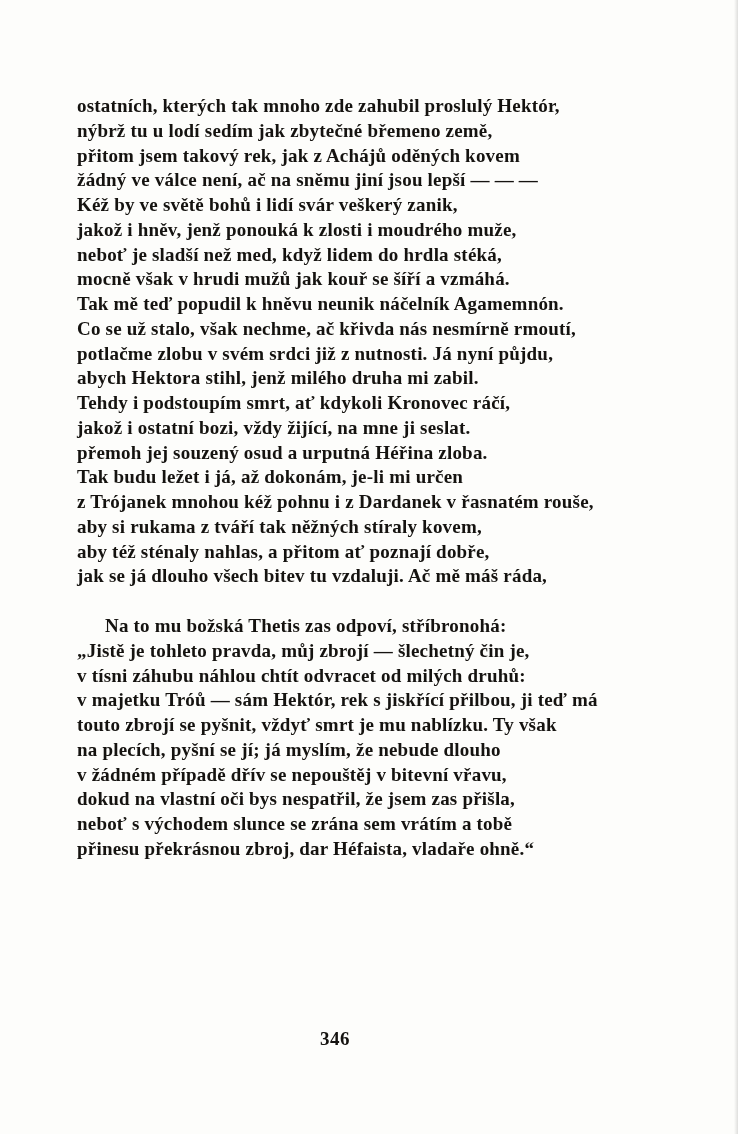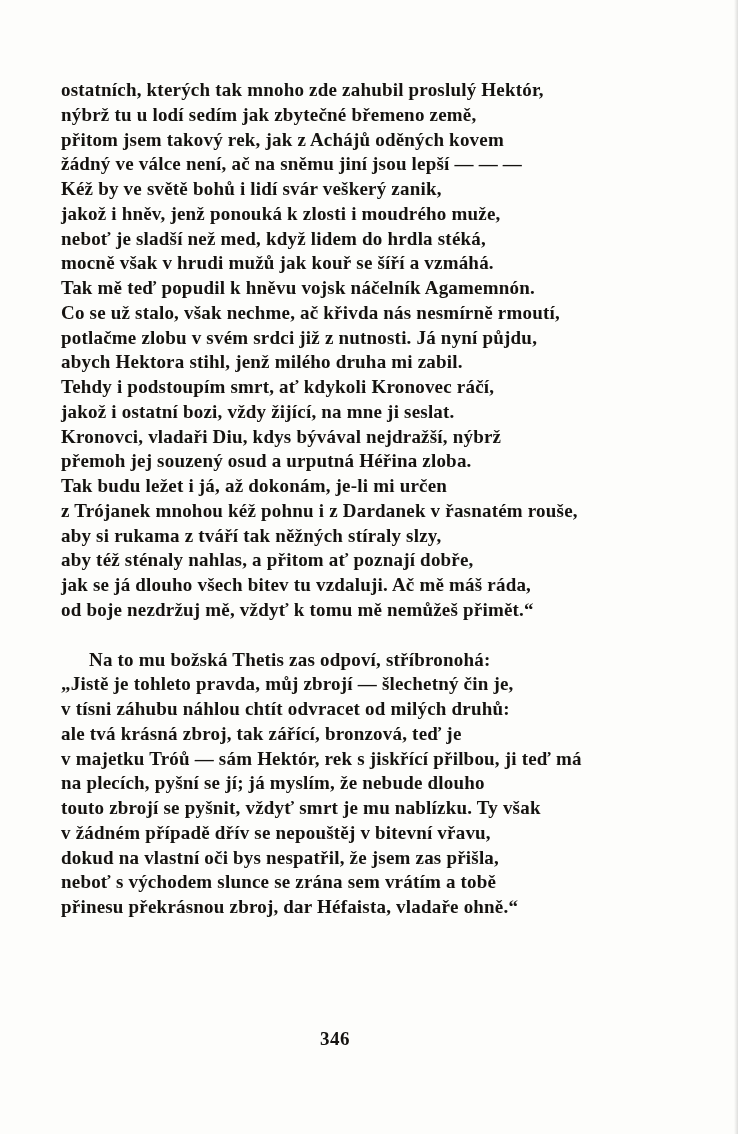--- a/index.html
+++ b/index.html
@@ -20,21 +20,21 @@
     position: absolute;
     left: 61px;
     top: 78px;
     width: 640px;
     font-size: 19px;
     font-weight: bold;
     line-height: 24.75px;
     letter-spacing: 0.2px;
   }
   .paragraph {
-    margin: 0;
+    margin: 16px;
     padding: 0;
   }
   .paragraph + .paragraph {
     margin-top: 25px;
   }
   .line {
     white-space: nowrap;
     height: 24.75px;
   }
   .line.indent {
@@ -68,44 +68,41 @@
 
     <div class="paragraph">
       <div class="line">ostatních, kterých tak mnoho zde zahubil proslulý Hektór,</div>
       <div class="line">nýbrž tu u lodí sedím jak zbytečné břemeno země,</div>
       <div class="line">přitom jsem takový rek, jak z Achájů oděných kovem</div>
       <div class="line">žádný ve válce není, ač na sněmu jiní jsou lepší — — —</div>
       <div class="line">Kéž by ve světě bohů i lidí svár veškerý zanik,</div>
       <div class="line">jakož i hněv, jenž ponouká k zlosti i moudrého muže,</div>
       <div class="line">neboť je sladší než med, když lidem do hrdla stéká,</div>
       <div class="line">mocně však v hrudi mužů jak kouř se šíří a vzmáhá.</div>
-      <div class="line">Tak mě teď popudil k hněvu vojsk náčelník Agamemnón.</div>
+      <div class="line">Tak mě teď popudil k hněvu neunik náčelník Agamemnón.</div>
       <div class="line">Co se už stalo, však nechme, ač křivda nás nesmírně rmoutí,</div>
       <div class="line">potlačme zlobu v svém srdci již z nutnosti. Já nyní půjdu,</div>
       <div class="line">abych Hektora stihl, jenž milého druha mi zabil.</div>
       <div class="line">Tehdy i podstoupím smrt, ať kdykoli Kronovec ráčí,</div>
       <div class="line">jakož i ostatní bozi, vždy žijící, na mne ji seslat.</div>
-      <div class="line">Kronovci, vladaři Diu, kdys bývával nejdražší, nýbrž</div>
       <div class="line">přemoh jej souzený osud a urputná Héřina zloba.</div>
       <div class="line">Tak budu ležet i já, až dokonám, je-li mi určen</div>
       <div class="line">z Trójanek mnohou kéž pohnu i z Dardanek v řasnatém rouše,</div>
-      <div class="line">aby si rukama z tváří tak něžných stíraly slzy,</div>
+      <div class="line">aby si rukama z tváří tak něžných stíraly kovem,</div>
       <div class="line">aby též sténaly nahlas, a přitom ať poznají dobře,</div>
       <div class="line">jak se já dlouho všech bitev tu vzdaluji. Ač mě máš ráda,</div>
-      <div class="line">od boje nezdržuj mě, vždyť k tomu mě nemůžeš přimět.“</div>
     </div>
 
     <div class="paragraph">
       <div class="line indent">Na to mu božská Thetis zas odpoví, stříbronohá:</div>
       <div class="line">„Jistě je tohleto pravda, můj zbrojí — šlechetný čin je,</div>
       <div class="line">v tísni záhubu náhlou chtít odvracet od milých druhů:</div>
-      <div class="line">ale tvá krásná zbroj, tak zářící, bronzová, teď je</div>
       <div class="line">v majetku Tróů — sám Hektór, rek s jiskřící přilbou, ji teď má</div>
+      <div class="line">touto zbrojí se pyšnit, vždyť smrt je mu nablízku. Ty však</div>
       <div class="line">na plecích, pyšní se jí; já myslím, že nebude dlouho</div>
-      <div class="line">touto zbrojí se pyšnit, vždyť smrt je mu nablízku. Ty však</div>
       <div class="line">v žádném případě dřív se nepouštěj v bitevní vřavu,</div>
       <div class="line">dokud na vlastní oči bys nespatřil, že jsem zas přišla,</div>
       <div class="line">neboť s východem slunce se zrána sem vrátím a tobě</div>
       <div class="line">přinesu překrásnou zbroj, dar Héfaista, vladaře ohně.“</div>
     </div>
 
   </div>
 
   <div class="page-number">346</div>
 

